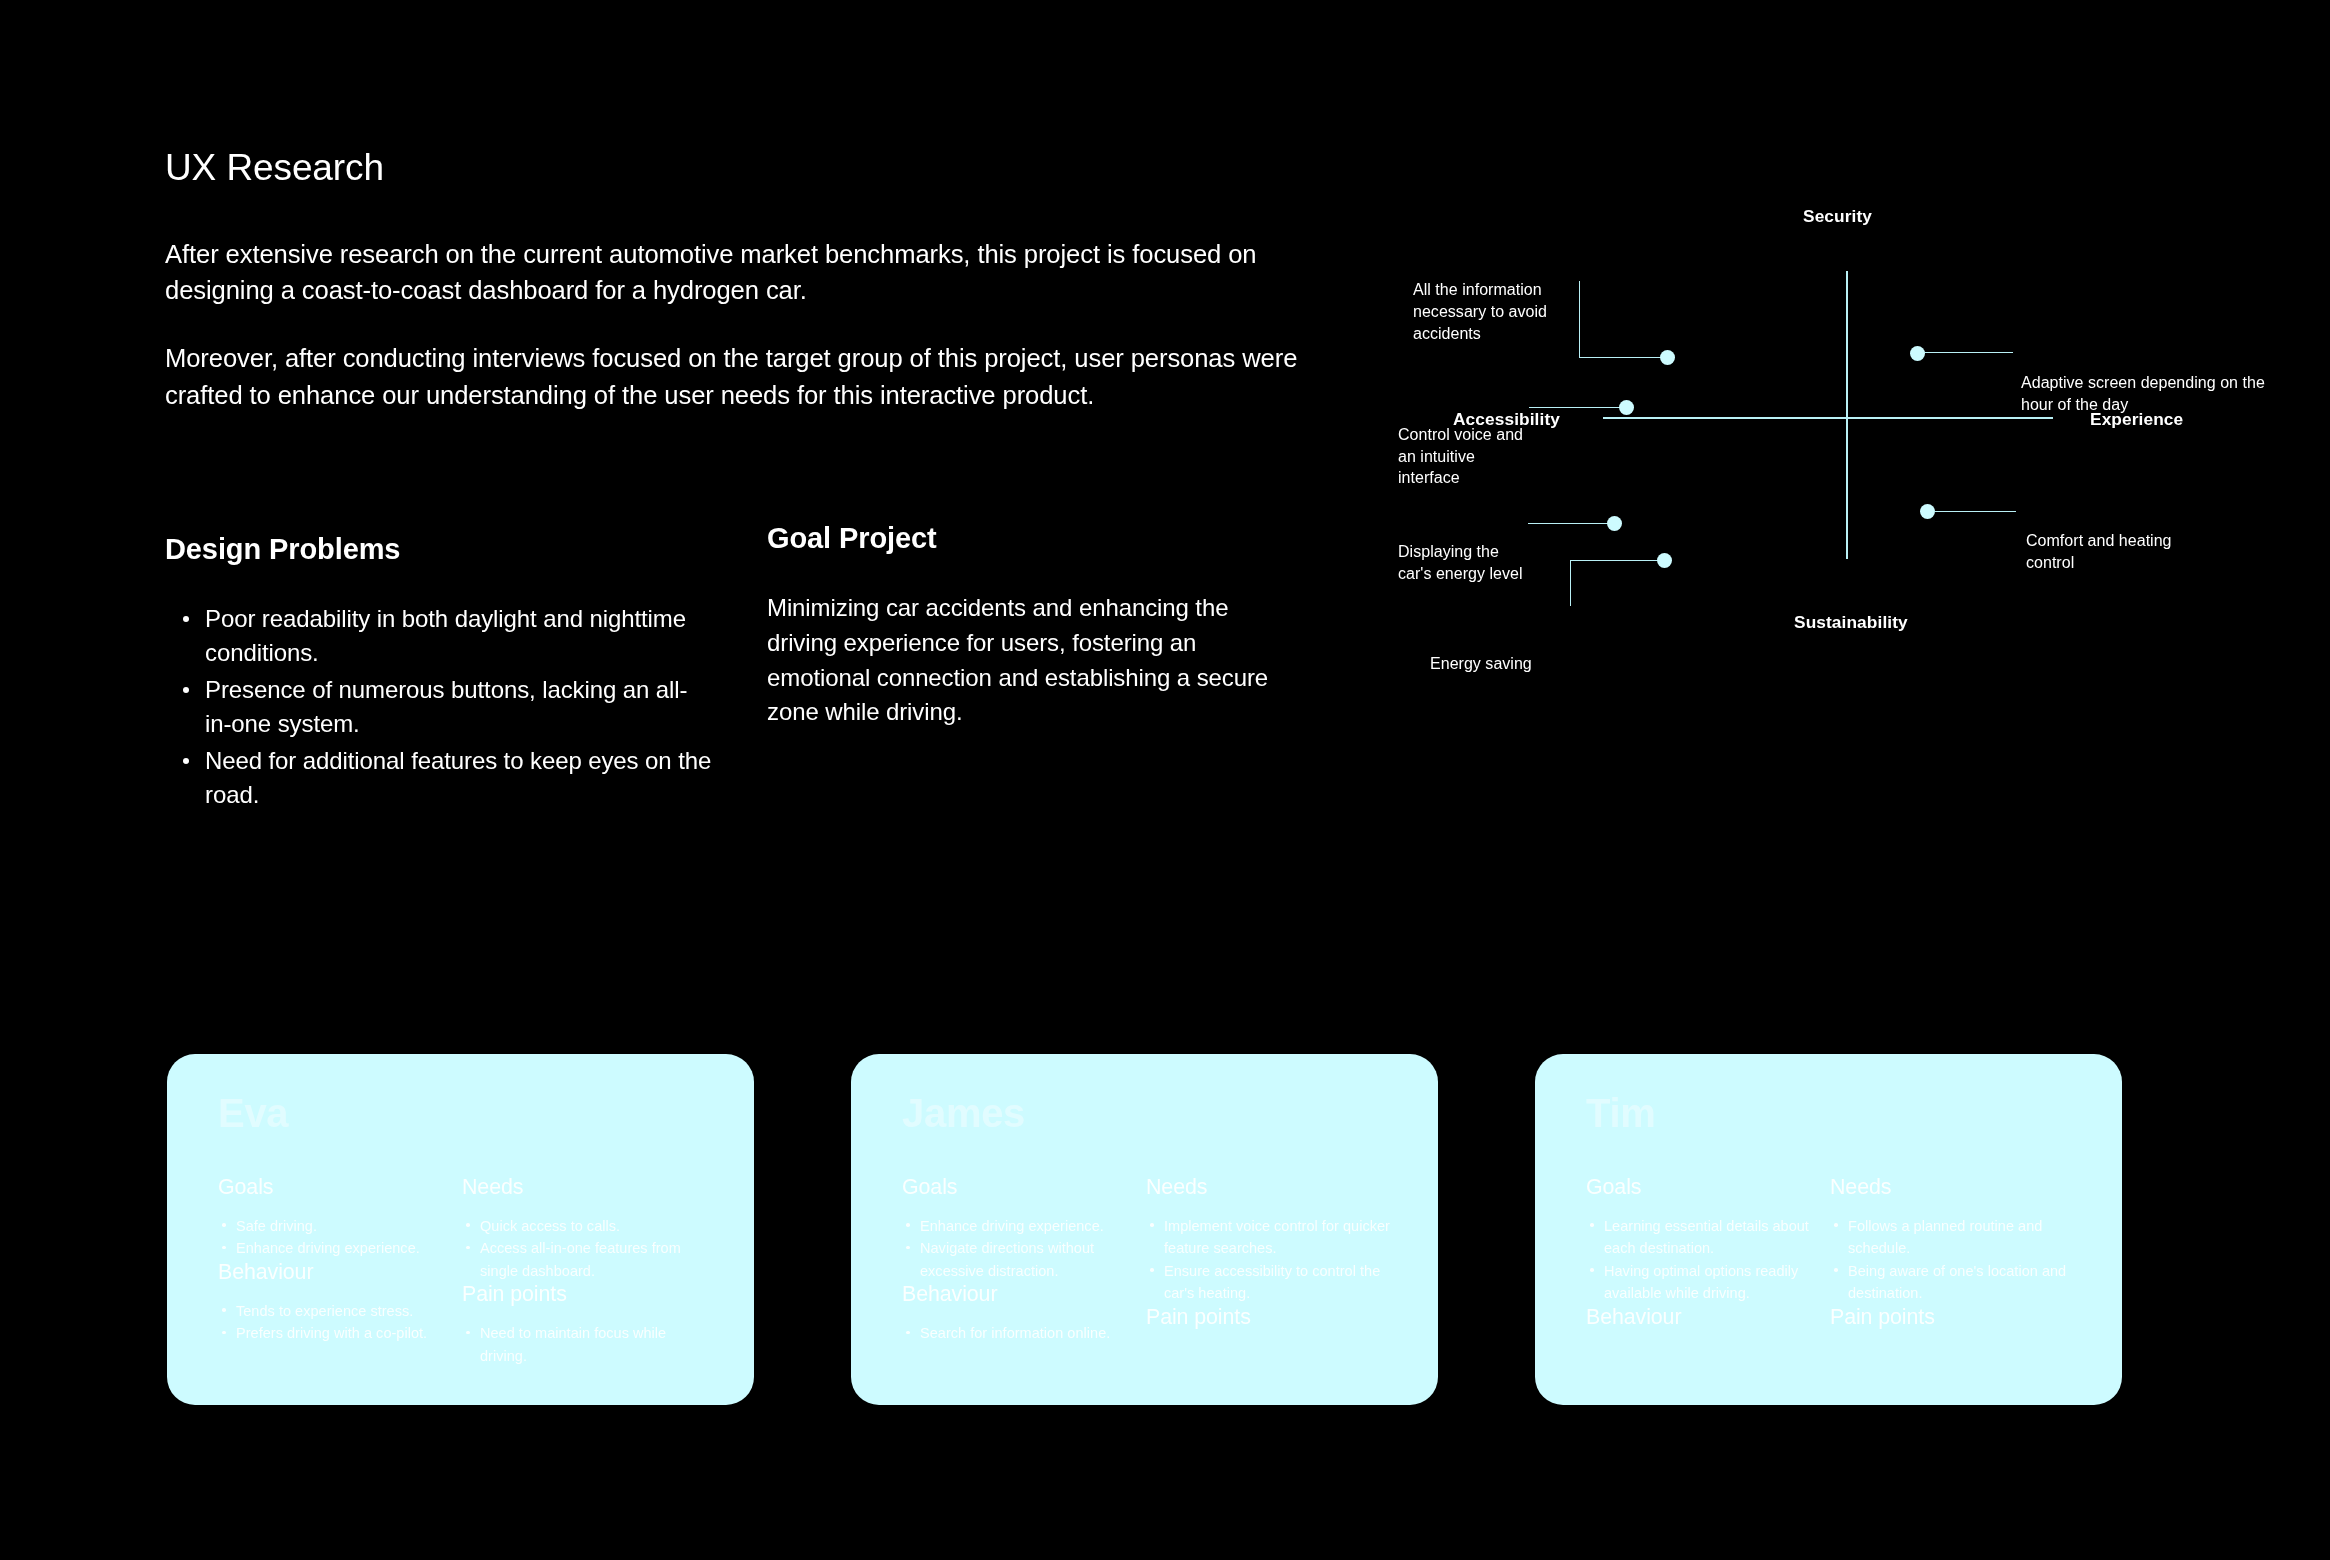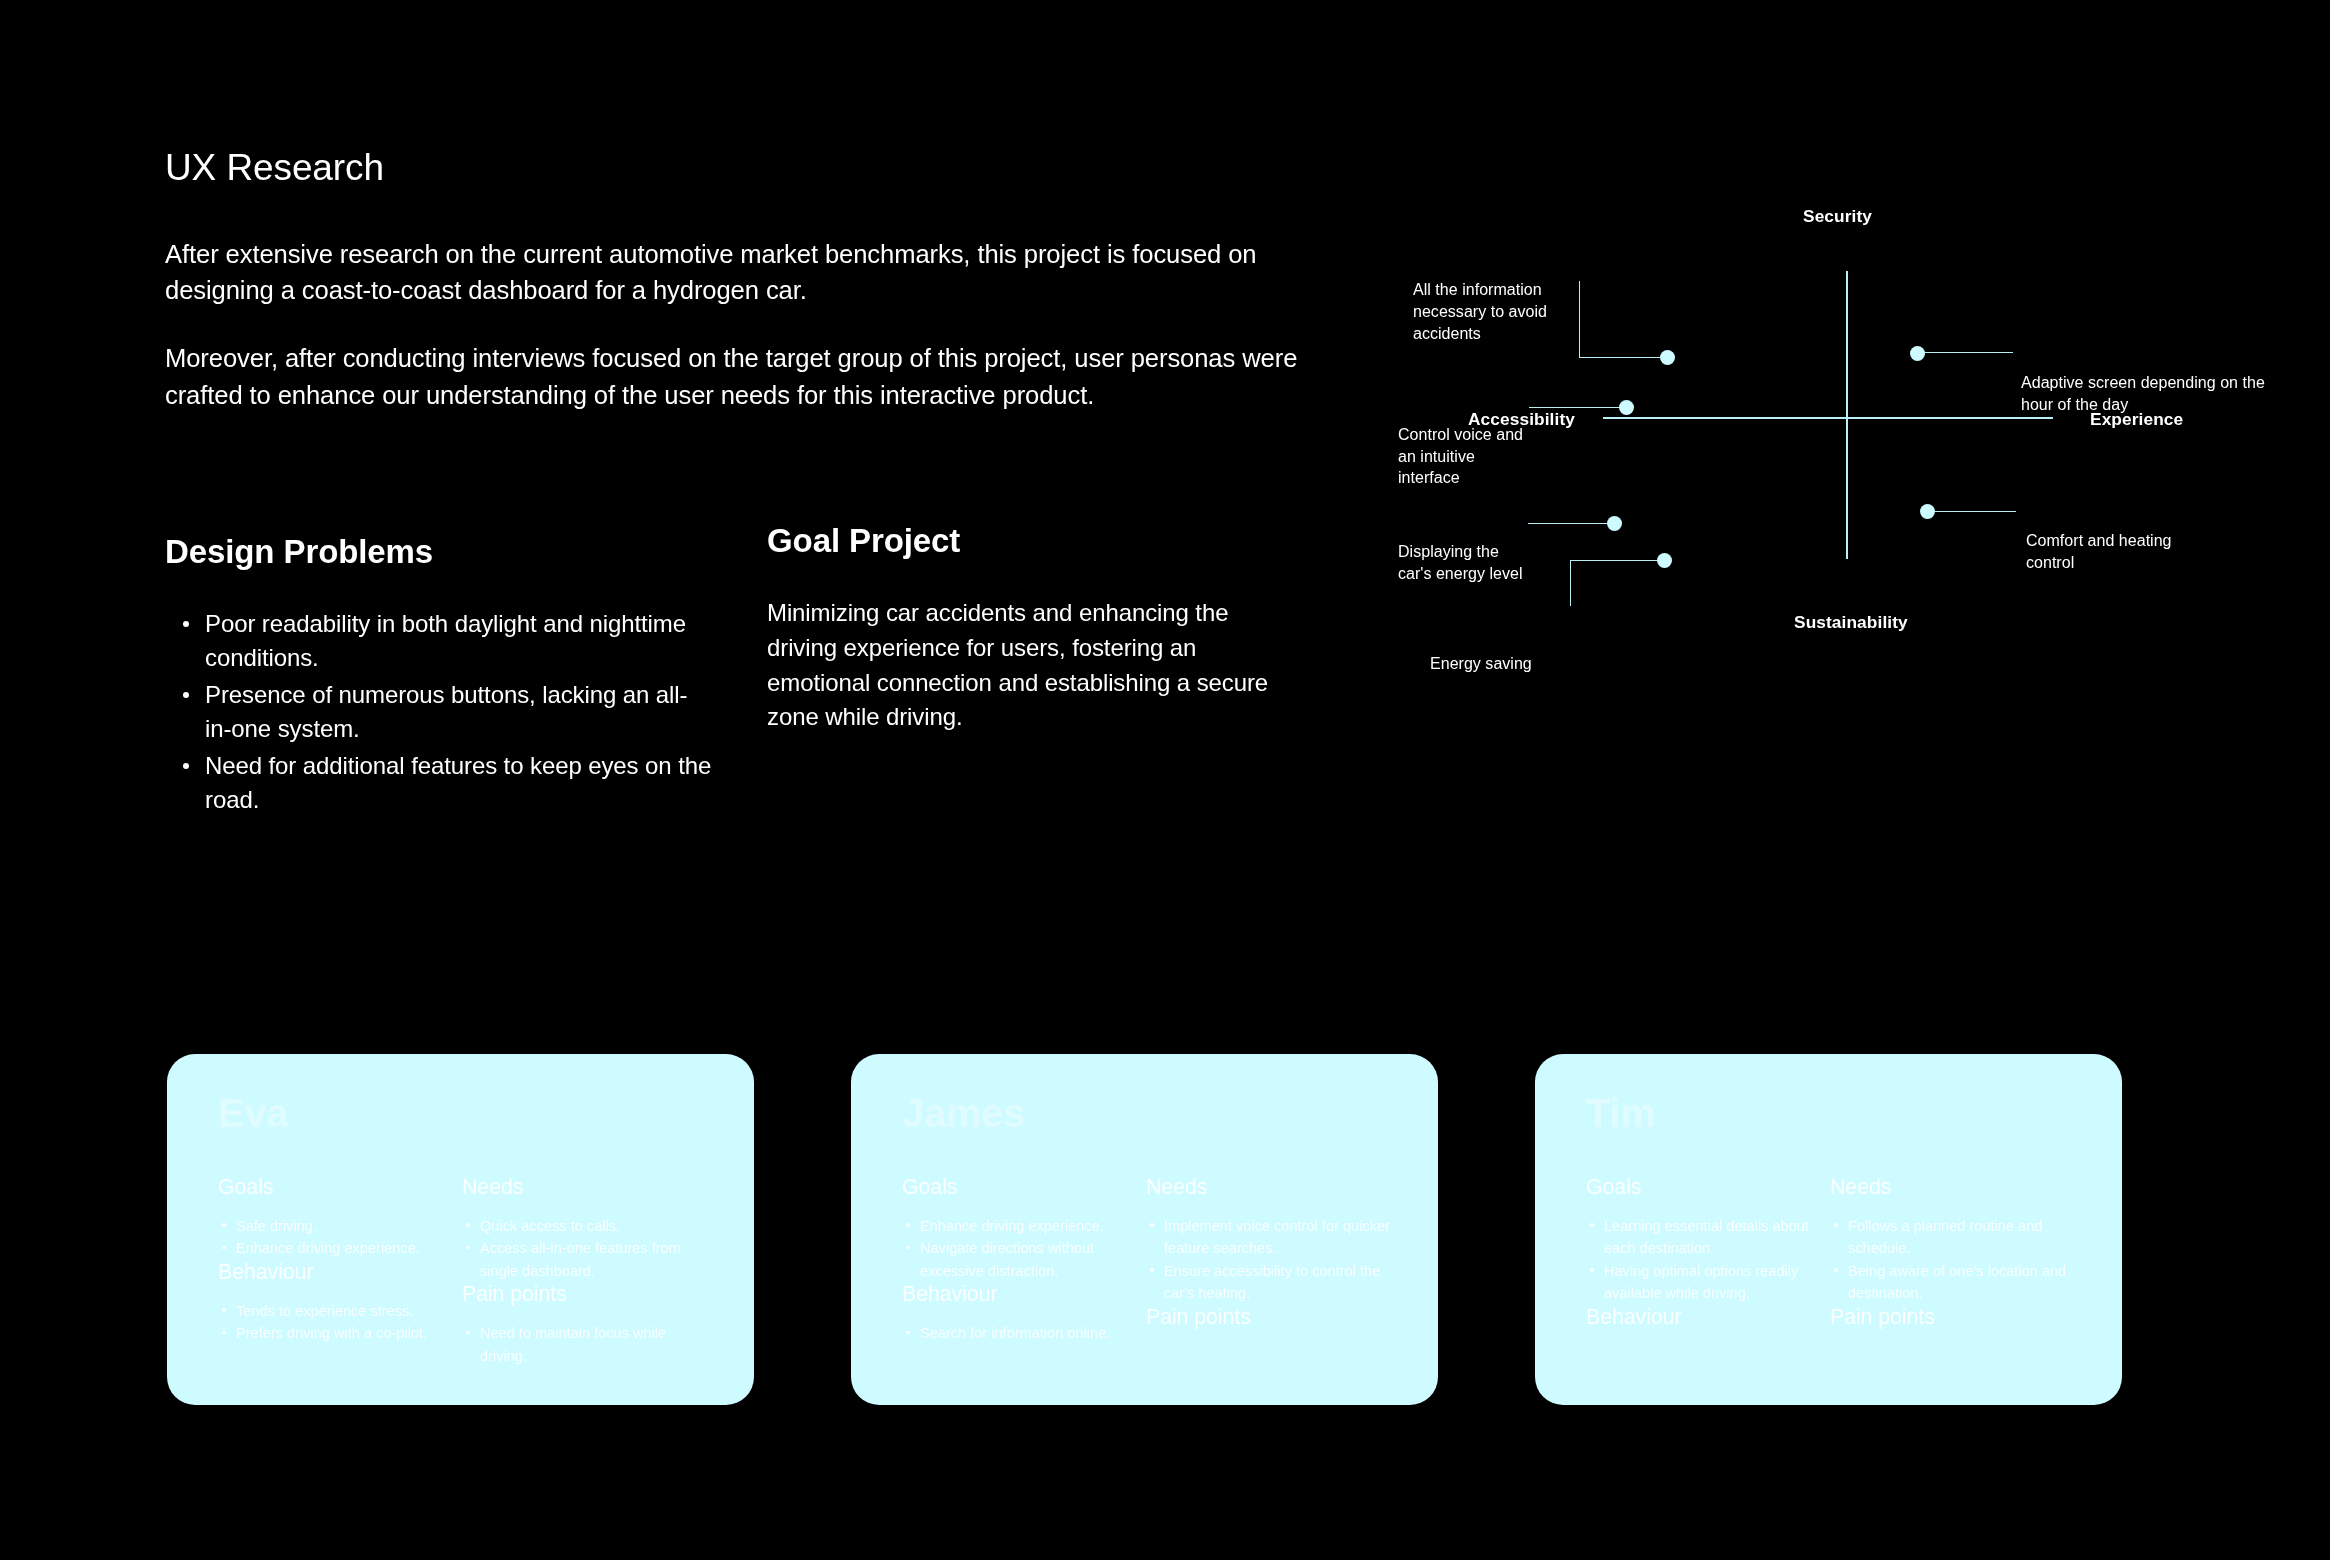--- a/index.html
+++ b/index.html
@@ -38,21 +38,21 @@
     position:absolute;
     left:165px; top:533px;
     width:1190px;
     display:flex;
     gap:0px;
   }
   .col-problems { width:602px; }
   .col-goal { width:554px; }
 
   .sub-heading {
-    font-size:33px;
+    font-size:29px;
     font-weight:700;
     color:#ffffff;
     letter-spacing:-0.1px;
   }
   .col-goal .sub-heading { margin-top:-11px; }
 
   .bullet-list {
     margin-top:36px;
     list-style:none;
   }
@@ -105,21 +105,21 @@
   .axis-label {
     position:absolute;
     font-size:17.3px;
     font-weight:700;
     color:#ffffff;
     white-space:nowrap;
     letter-spacing:0.1px;
   }
   .axis-security      { left:405px; top:-15px; }
   .axis-experience    { left:692px; top:188px; }
-  .axis-accessibility { left:22px;  top:188px;padding-left:48px; }
+  .axis-accessibility { left:7px;  top:188px;padding-left:48px; }
   .axis-sustainability{ left:396px; top:391px; }
 
   .dot {
     position:absolute;
     width:15px; height:15px;
     border-radius:50%;
     background:#cdfbff;
   }
   .lead {
     position:absolute;

